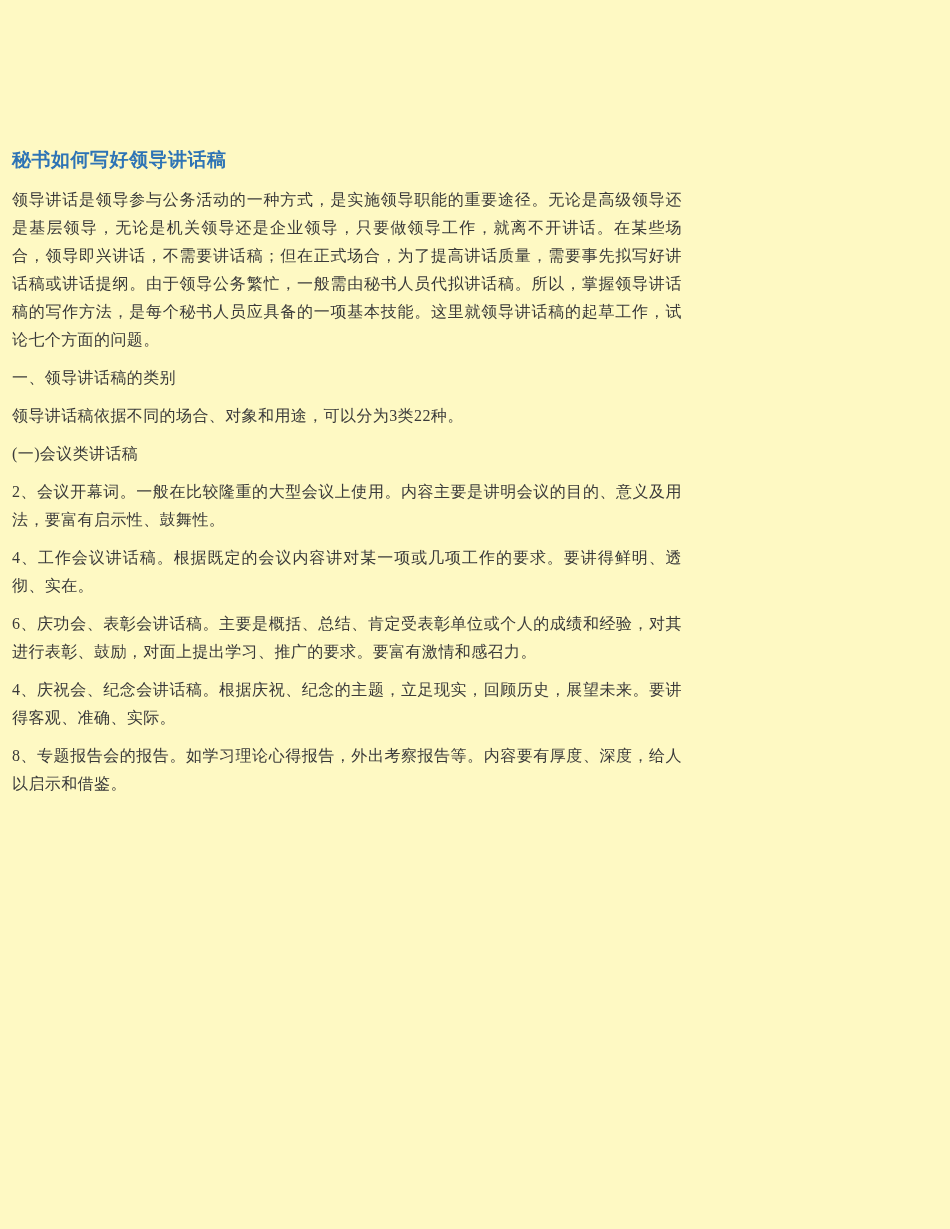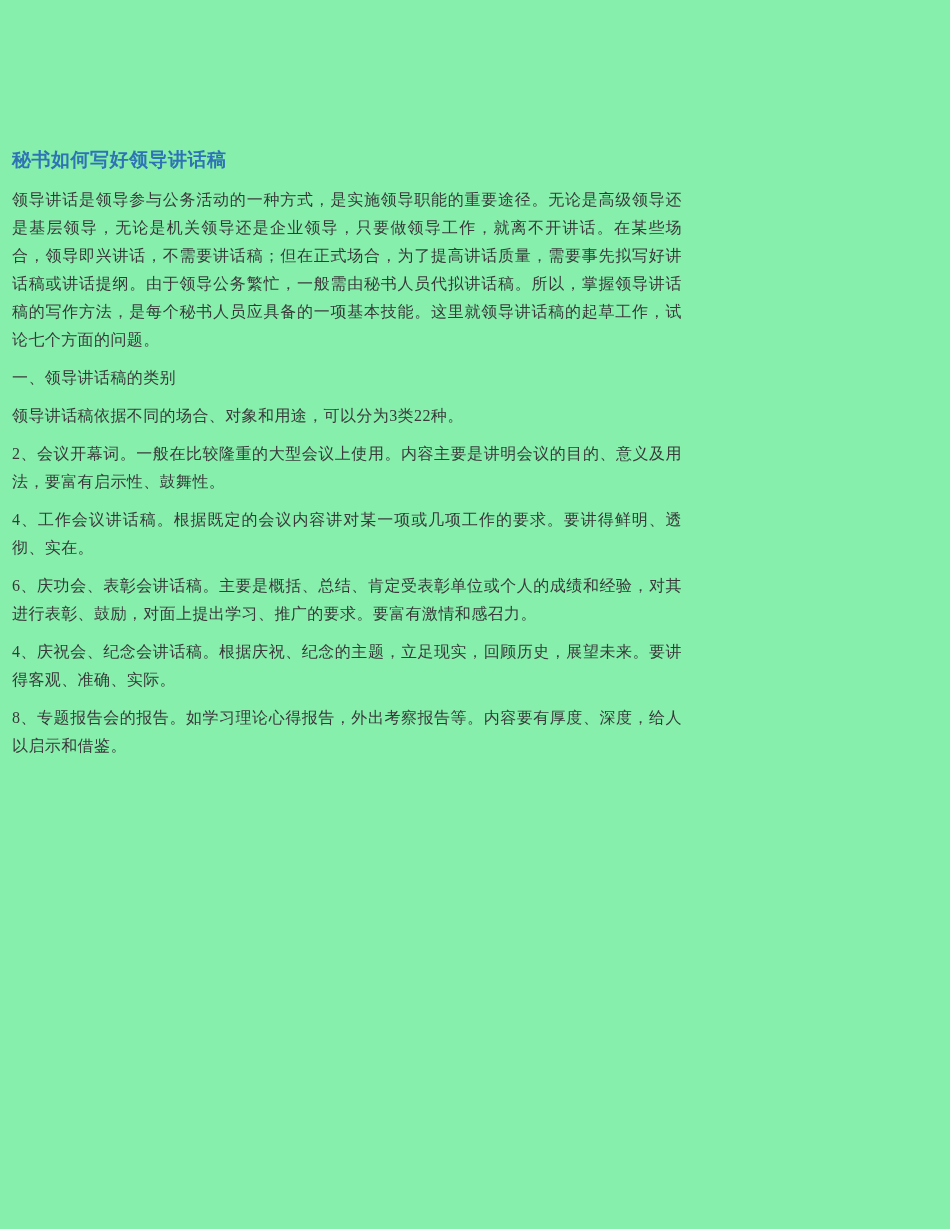--- a/index.html
+++ b/index.html
@@ -37,25 +37,26 @@
     line-height: 28px;
     margin: 0 0 10px 0;
     text-align: justify;
     letter-spacing: 0.4px;
     word-break: break-all;
   }
 </style>
 </head>
 <body>
 
-<div class="page" style="background: #86efac; padding-left: 12px;">
+<div class="page" style="background: #fef9c3; padding-left: 12px;">
   <h1 class="doc-title" style="color: rgb(46, 116, 181);">秘书如何写好领导讲话稿</h1>
   <div class="doc-body" id="para-container">
       <p class="doc-para" style="color: rgb(58, 58, 58);">领导讲话是领导参与公务活动的一种方式，是实施领导职能的重要途径。无论是高级领导还是基层领导，无论是机关领导还是企业领导，只要做领导工作，就离不开讲话。在某些场合，领导即兴讲话，不需要讲话稿；但在正式场合，为了提高讲话质量，需要事先拟写好讲话稿或讲话提纲。由于领导公务繁忙，一般需由秘书人员代拟讲话稿。所以，掌握领导讲话稿的写作方法，是每个秘书人员应具备的一项基本技能。这里就领导讲话稿的起草工作，试论七个方面的问题。</p>
       <p class="doc-para" style="color: rgb(58, 58, 58);">一、领导讲话稿的类别</p>
       <p class="doc-para" style="color: rgb(58, 58, 58);">领导讲话稿依据不同的场合、对象和用途，可以分为3类22种。</p>
+      <p class="doc-para" style="color: rgb(58, 58, 58);">(一)会议类讲话稿</p>
       <p class="doc-para" style="color: rgb(58, 58, 58);">2、会议开幕词。一般在比较隆重的大型会议上使用。内容主要是讲明会议的目的、意义及用法，要富有启示性、鼓舞性。</p>
       <p class="doc-para" style="color: rgb(58, 58, 58);">4、工作会议讲话稿。根据既定的会议内容讲对某一项或几项工作的要求。要讲得鲜明、透彻、实在。</p>
       <p class="doc-para" style="color: rgb(58, 58, 58);">6、庆功会、表彰会讲话稿。主要是概括、总结、肯定受表彰单位或个人的成绩和经验，对其进行表彰、鼓励，对面上提出学习、推广的要求。要富有激情和感召力。</p>
       <p class="doc-para" style="color: rgb(58, 58, 58);">4、庆祝会、纪念会讲话稿。根据庆祝、纪念的主题，立足现实，回顾历史，展望未来。要讲得客观、准确、实际。</p>
       <p class="doc-para" style="color: rgb(58, 58, 58);">8、专题报告会的报告。如学习理论心得报告，外出考察报告等。内容要有厚度、深度，给人以启示和借鉴。</p>
     </div>
 </div>
 
 </body></html>

